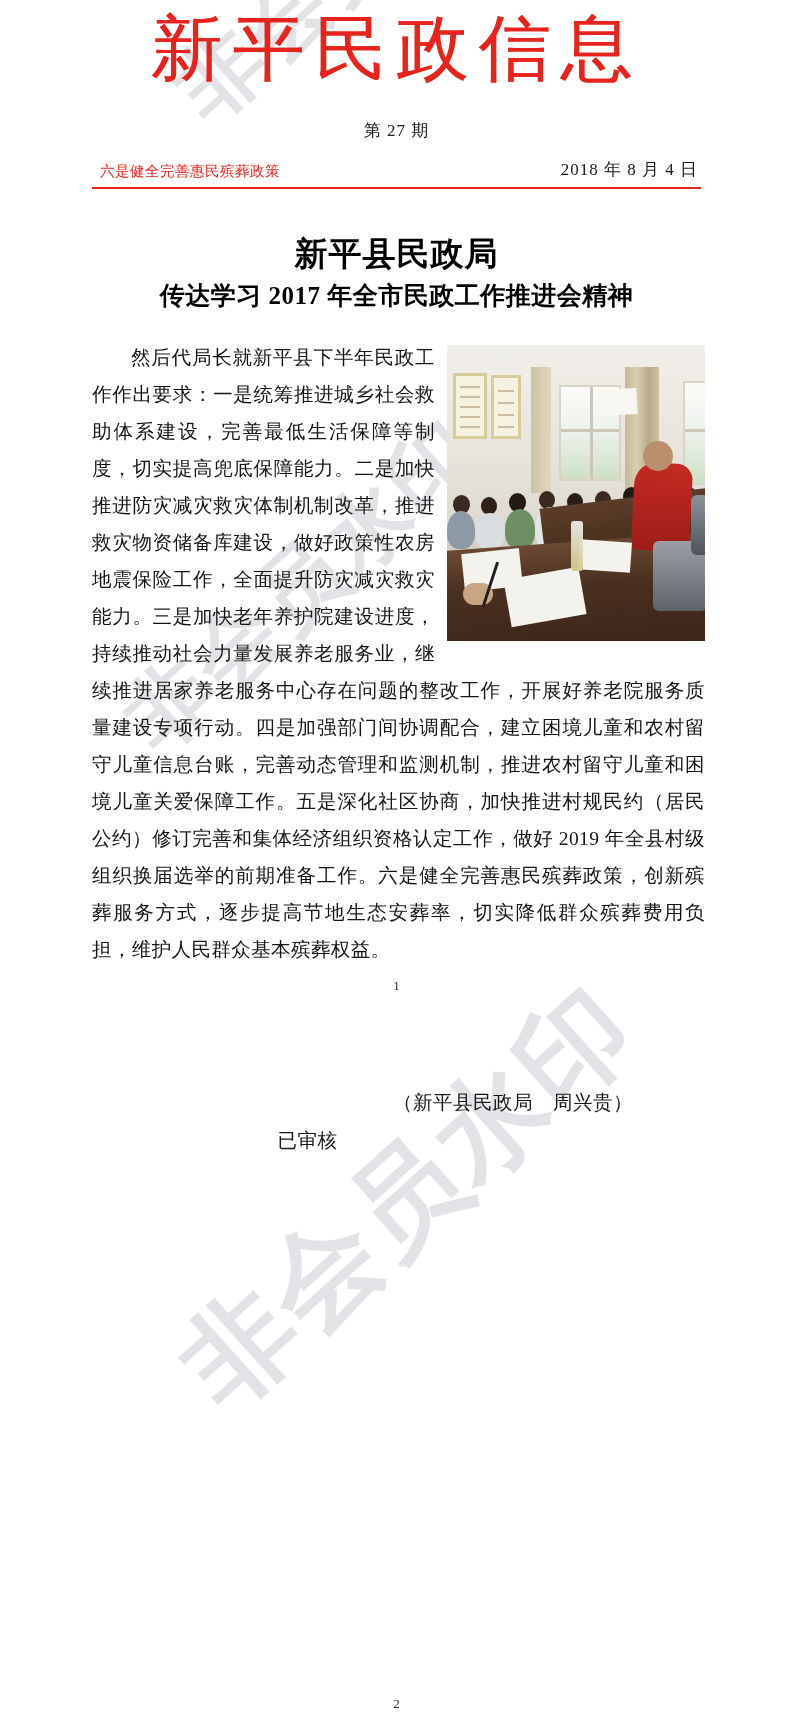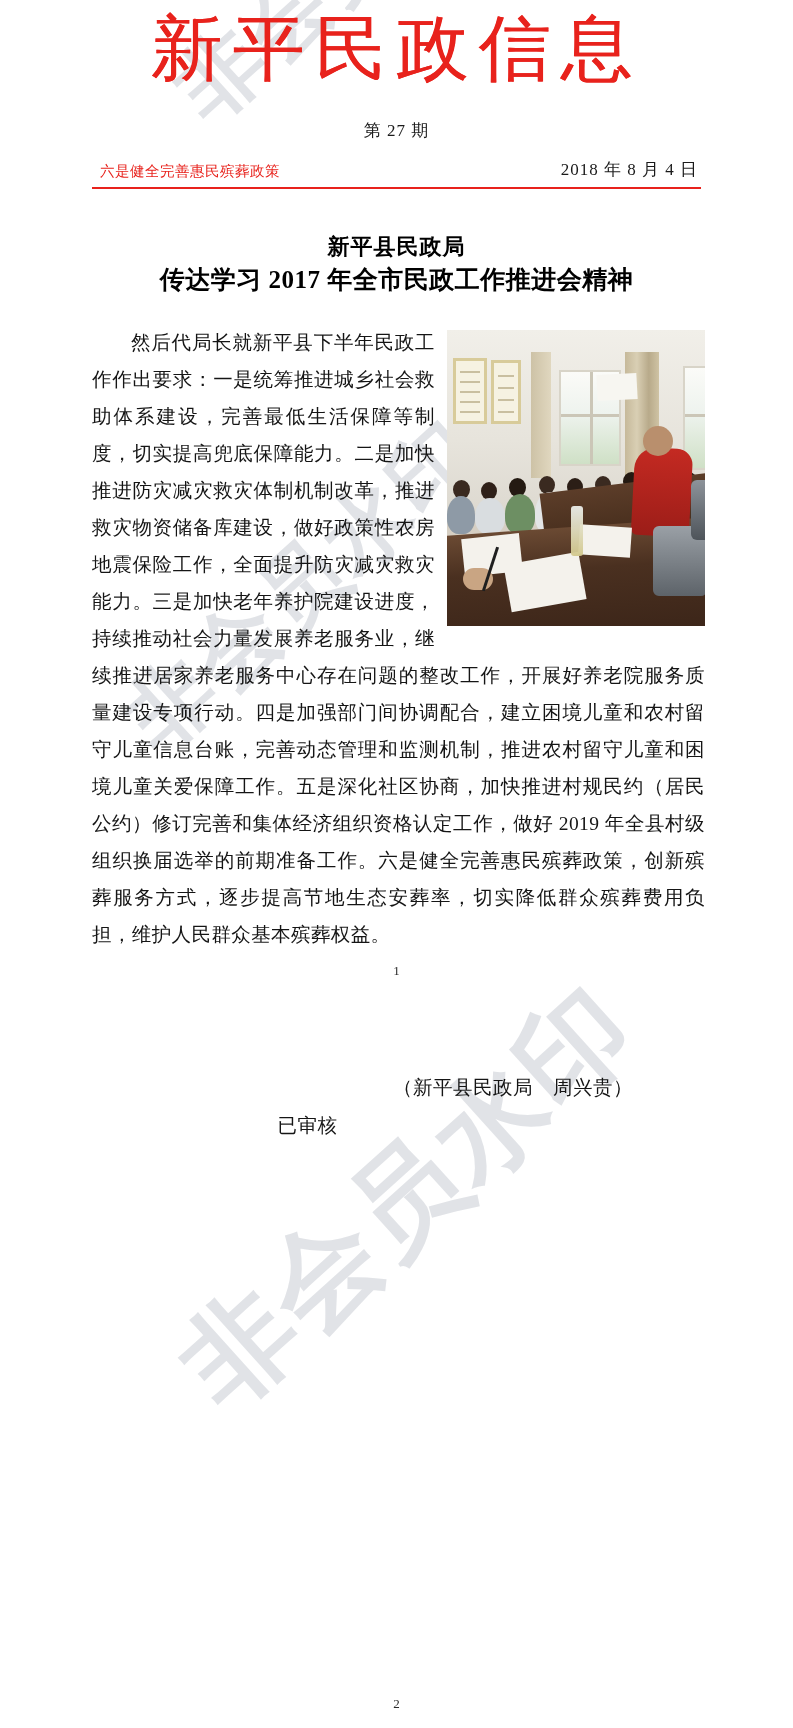--- a/index.html
+++ b/index.html
@@ -96,21 +96,21 @@
 
   
   .doc-title {
     position: relative;
     z-index: 10;
     text-align: center;
     margin-top: 42px;
     font-weight: 700;
     color: #000;
   }
-  .doc-title-l1 { font-size: 22px; line-height: 1.42; letter-spacing: 1px; }
+  .doc-title-l1 { font-size: 33px; line-height: 1.42; letter-spacing: 1px; }
   .doc-title-l2 { font-size: 25px; line-height: 1.42; letter-spacing: 0.5px; }
   .doc-title-l3 { font-size: 25px; line-height: 1.42; letter-spacing: 1px; }
 
   
   .content {
     position: relative;
     z-index: 10;
     margin: 26px 88px 0 92px;
     font-size: 19.5px;
     line-height: 37px;

